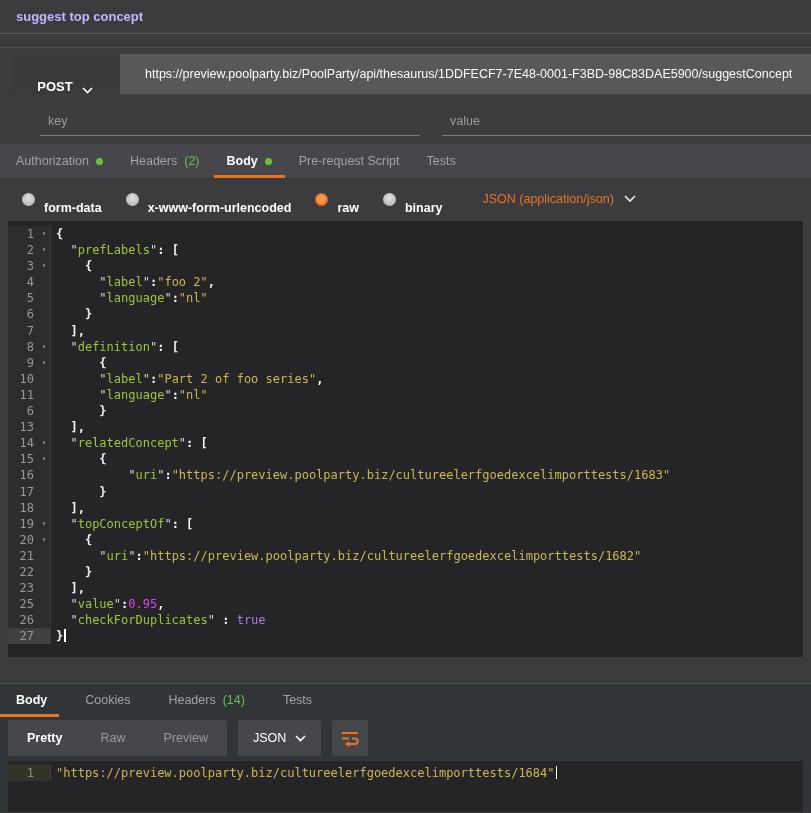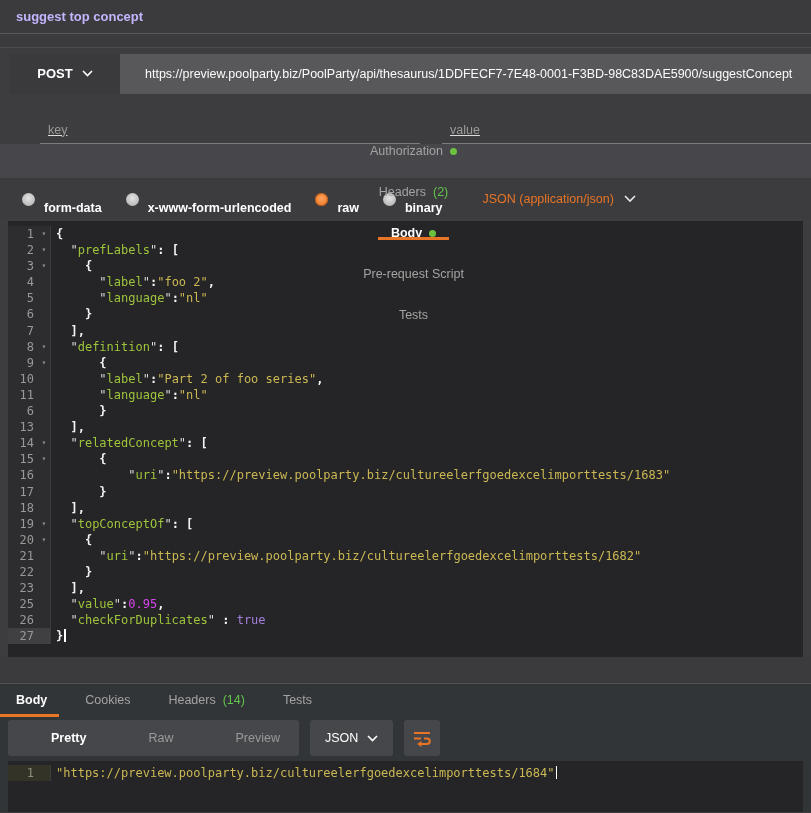--- a/index.html
+++ b/index.html
@@ -9,35 +9,35 @@
   
   .title-bar { height:34px; background:#3b3b3d; border-bottom:1px solid #59595b;
                display:flex; align-items:center; padding-left:16px; }
   .title-bar .title { color:#c4b5fd; font-weight:bold; font-size:13px; }
   .sub-band { height:14px; background:#3b3b3d; border-bottom:1px solid #4b4b4d; }
 
   
   .request-row { height:51px; display:flex; align-items:center; padding-left:10px; background:#3d3d3f; }
   .request-bar { display:flex; height:40px; flex:1; border-radius:3px 0 0 3px; overflow:hidden; }
   .method-btn { width:110px; background:#3a3a3c; color:#fff; font-weight:bold; font-size:13px;
-                display:flex; align-items:center; justify-content:center; gap:9px; cursor:pointer; flex:none; }
+                display:flex; align-items:flex-end; justify-content:center; gap:9px; cursor:pointer; flex:none; }
   .url-field { flex:1; background:#58585a; border:none; outline:none; color:#fbfbfb; font-size:12.5px;
                padding-left:25px; font-family:"Liberation Sans", sans-serif; }
 
   
-  .kv-row { height:45px; display:flex; align-items:flex-end; padding-left:40px; background:#3d3d3f;text-decoration:underline; }
+  .kv-row { height:45px; display:flex; align-items:center; padding-left:40px; background:#3d3d3f; }
   .kv-input { background:transparent; border:none; outline:none; border-bottom:1px solid #7b7b7d;
               height:28px; color:#cfcfcf; font-size:12.5px; font-family:"Liberation Sans", sans-serif; }
   .kv-input::placeholder { color:#9b9b9b; opacity:1; }
   .kv-key { width:380px; margin-right:22px; padding-left:8px; }
   .kv-value { flex:1; padding-left:8px; }
 
   
   .req-tabs { height:35px; background:#47474b; display:flex; align-items:center;
-              padding-left:16px; gap:27px; border-bottom:1px solid #3a3a3e;flex-direction:column; }
+              padding-left:16px; gap:27px; border-bottom:1px solid #3a3a3e; }
   .tab { position:relative; display:flex; align-items:center; gap:7px; font-size:12.5px;
          color:#a3a3a3; height:100%; cursor:pointer; }
   .tab.active { color:#fff; font-weight:bold; }
   .tab.active .tab-underline { position:absolute; left:-13px; right:-13px; bottom:0; height:3px; background:#e87426; }
   .dot { width:7px; height:7px; border-radius:50%; background:#6cc23f; }
   .count { color:#62c34a; }
 
   
   .radio-row { height:40px; background:#3c3c3e; display:flex; align-items:center; padding-left:22px; }
   .mode { display:flex; align-items:center; margin-right:24px; cursor:pointer; }
@@ -68,21 +68,21 @@
   .cursor { display:inline-block; width:1.5px; height:13px; background:#fff; margin-left:1px; vertical-align:-2px; }
 
   .mid-gap { height:27px; background:#3b3b3d; border-bottom:1px solid #525254; }
 
   
   .response { height:128px; background:#323538; display:flex; flex-direction:column; }
   .resp-tabs { height:32px; display:flex; align-items:center; padding-left:16px; gap:38px; flex:none; }
   .resp-tabs .tab.active .tab-underline { bottom:-1px; left:-16px; right:-12px; }
   .resp-toolbar { height:44px; display:flex; align-items:center; padding-left:8px; gap:11px; flex:none; }
   .seg { display:flex; background:#45474a; border-radius:3px; height:36px; align-items:center; }
-  .seg-btn { padding:0 19px; color:#9a9a9a; font-size:12.5px; line-height:36px; cursor:pointer;margin-left:24px; }
+  .seg-btn { padding:0 19px; color:#9a9a9a; font-size:12.5px; line-height:36px; cursor:pointer; }
   .seg-btn.active { color:#fff; font-weight:bold; }
   .json-btn { background:#45474a; border-radius:3px; height:36px; display:flex; align-items:center;
               padding:0 15px; gap:9px; color:#fff; font-size:12.5px; cursor:pointer; }
   .wrap-btn { background:#45474a; border-radius:3px; height:36px; width:36px; display:flex;
               align-items:center; justify-content:center; cursor:pointer; }
   .resp-editor { flex:1; margin:1px 8px 0 8px; background:#252527; overflow:hidden;
                  font-family:"DejaVu Sans Mono", monospace; font-size:12px; line-height:16.1px; padding-top:4px; }
   .resp-editor .gutter, .resp-editor .fold { background:#333327; }
   .resp-editor .gutter { color:#8f8f7a; }
 </style>

